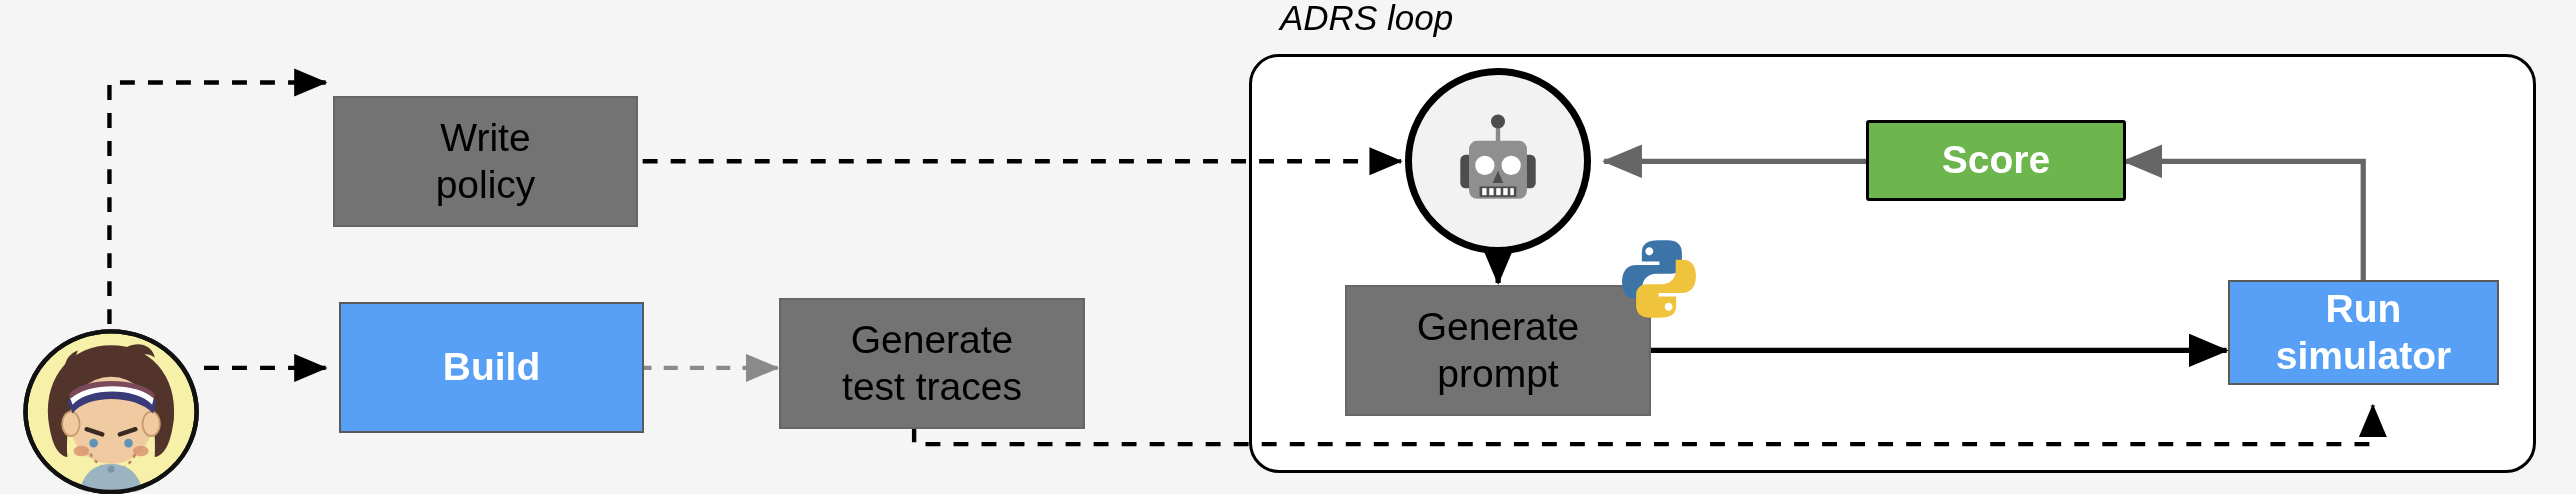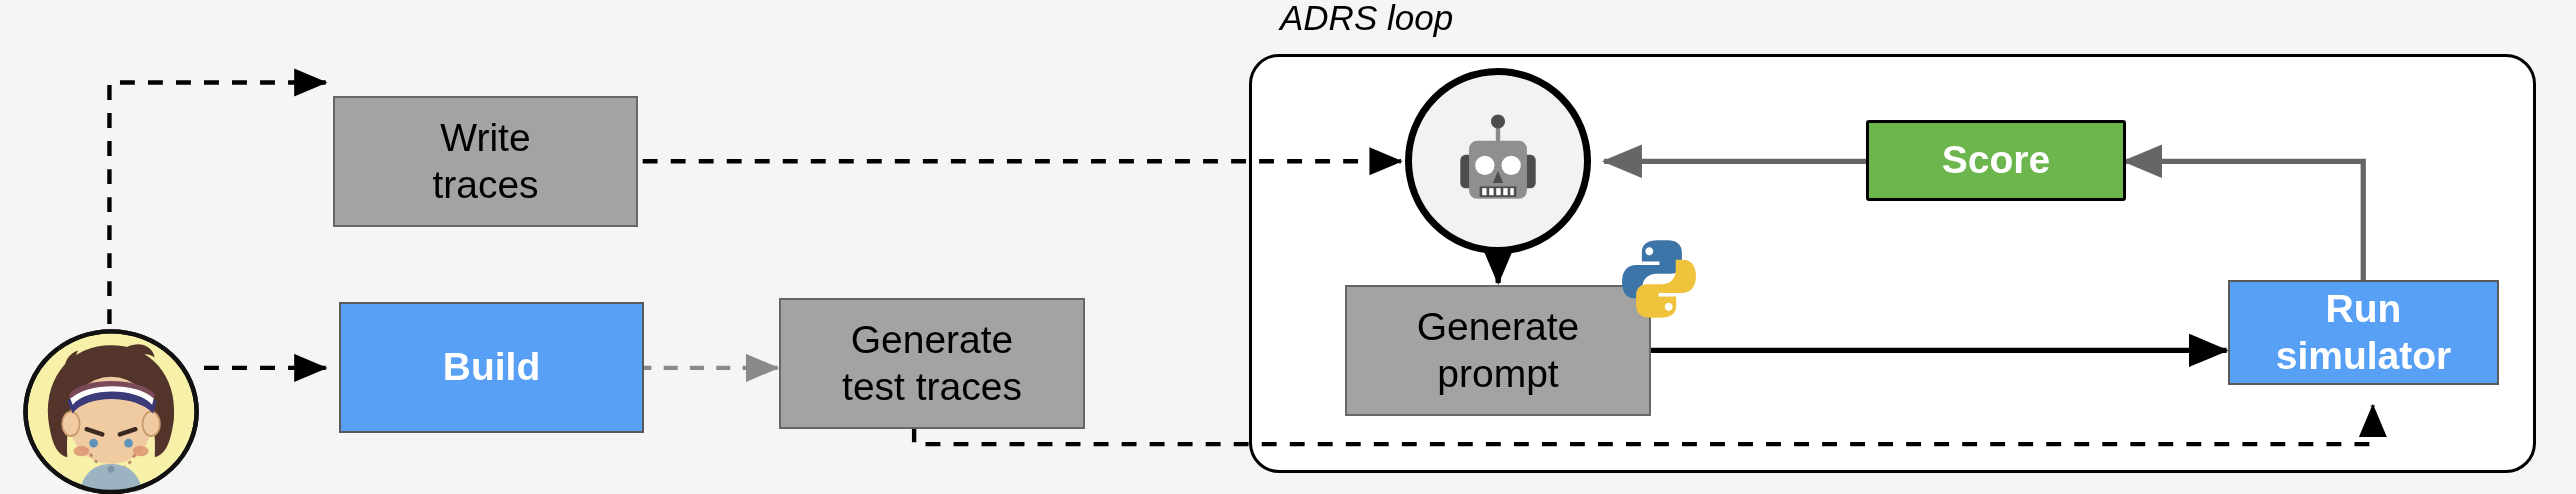--- a/index.html
+++ b/index.html
@@ -27,21 +27,21 @@
   .node {
     position: absolute;
     box-sizing: border-box;
     display: flex;
     align-items: center;
     justify-content: center;
     text-align: center;
     line-height: 1.18;
   }
   .node-plain {
-    background: #a3a3a3;
+    background: #737373;
     border: 2.6px solid #666666;
     color: #000000;
     font-size: 39px;
   }
   .box-blue {
     background: #58a0f5;
     border: 2.6px solid #5a5a5a;
     color: #ffffff;
     font-size: 39px;
     font-weight: bold;
@@ -160,21 +160,21 @@
       <path d="M66,192 C70,168 86,160 102,160 C118,160 134,168 138,192 Z" fill="#9cb4c2"></path>
       <circle cx="102" cy="166" r="4" fill="#7d96a6"></circle>
 
       <ellipse cx="102" cy="100" rx="98" ry="92" fill="none" stroke="#111111" stroke-width="5"></ellipse>
     </svg>
   </div>
 
   <div class="node node-plain" style="left:333px; top:96px; width:305px; height:131px;">
     <span>
       <span>Write</span><br>
-      <span>traces</span>
+      <span>policy</span>
     </span>
   </div>
 
   <div class="node box-blue" style="left:339px; top:302px; width:305px; height:131px;">
     <span>
       <span>Build</span><br>
     </span>
   </div>
 
   <div class="node node-plain" style="left:779px; top:298px; width:306px; height:131px;">

